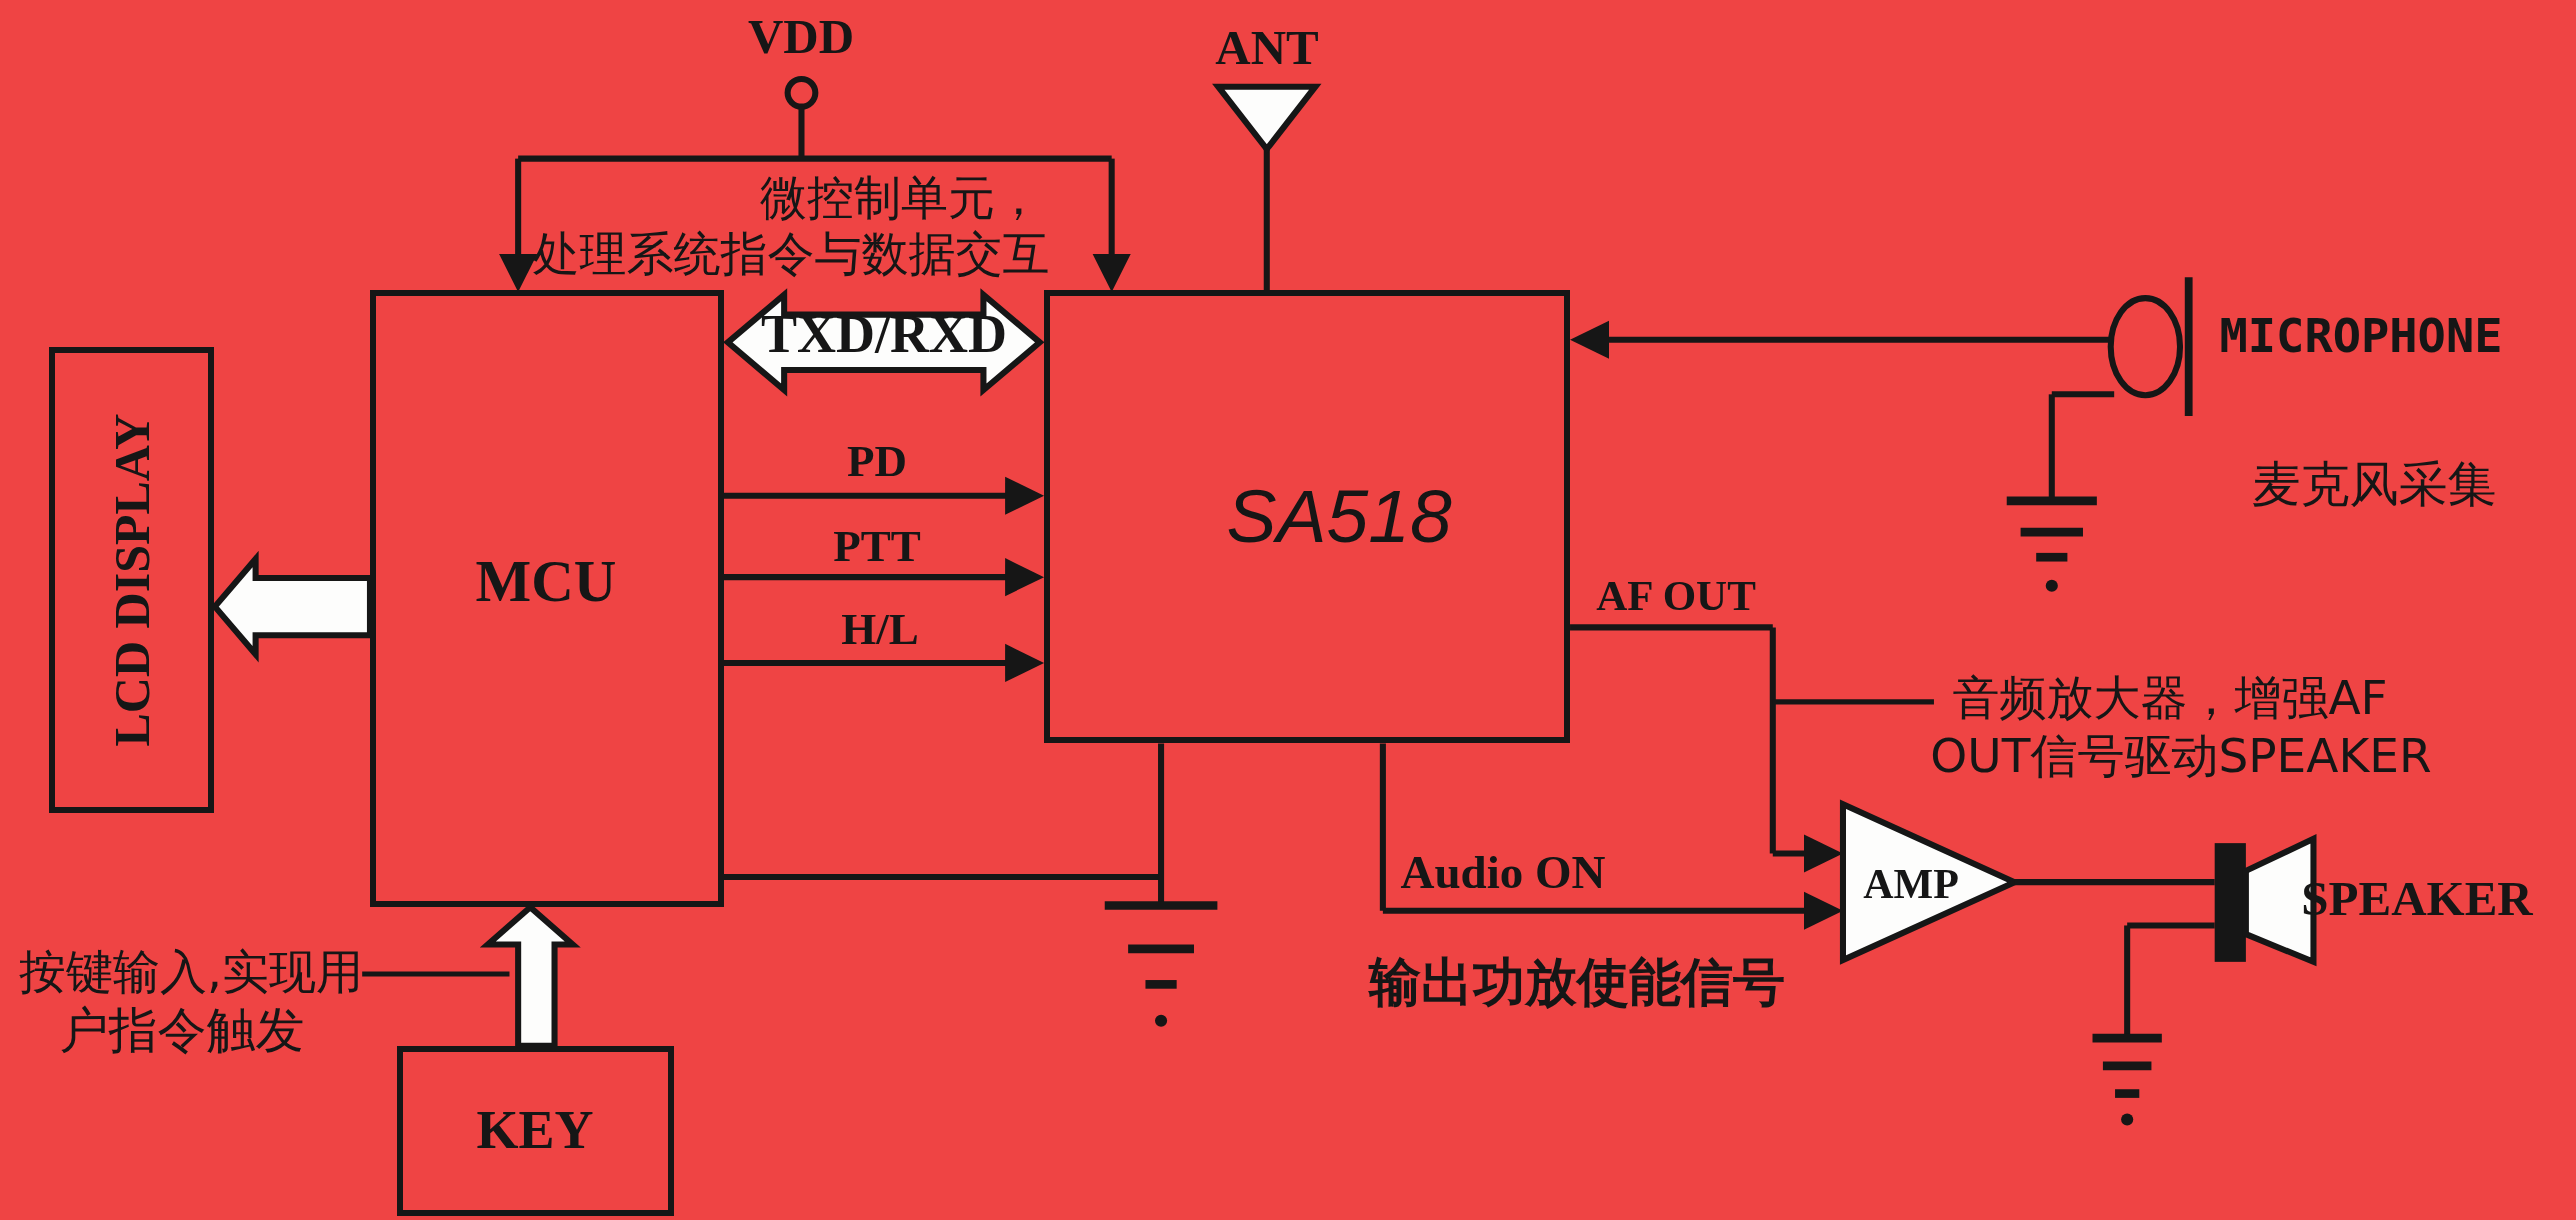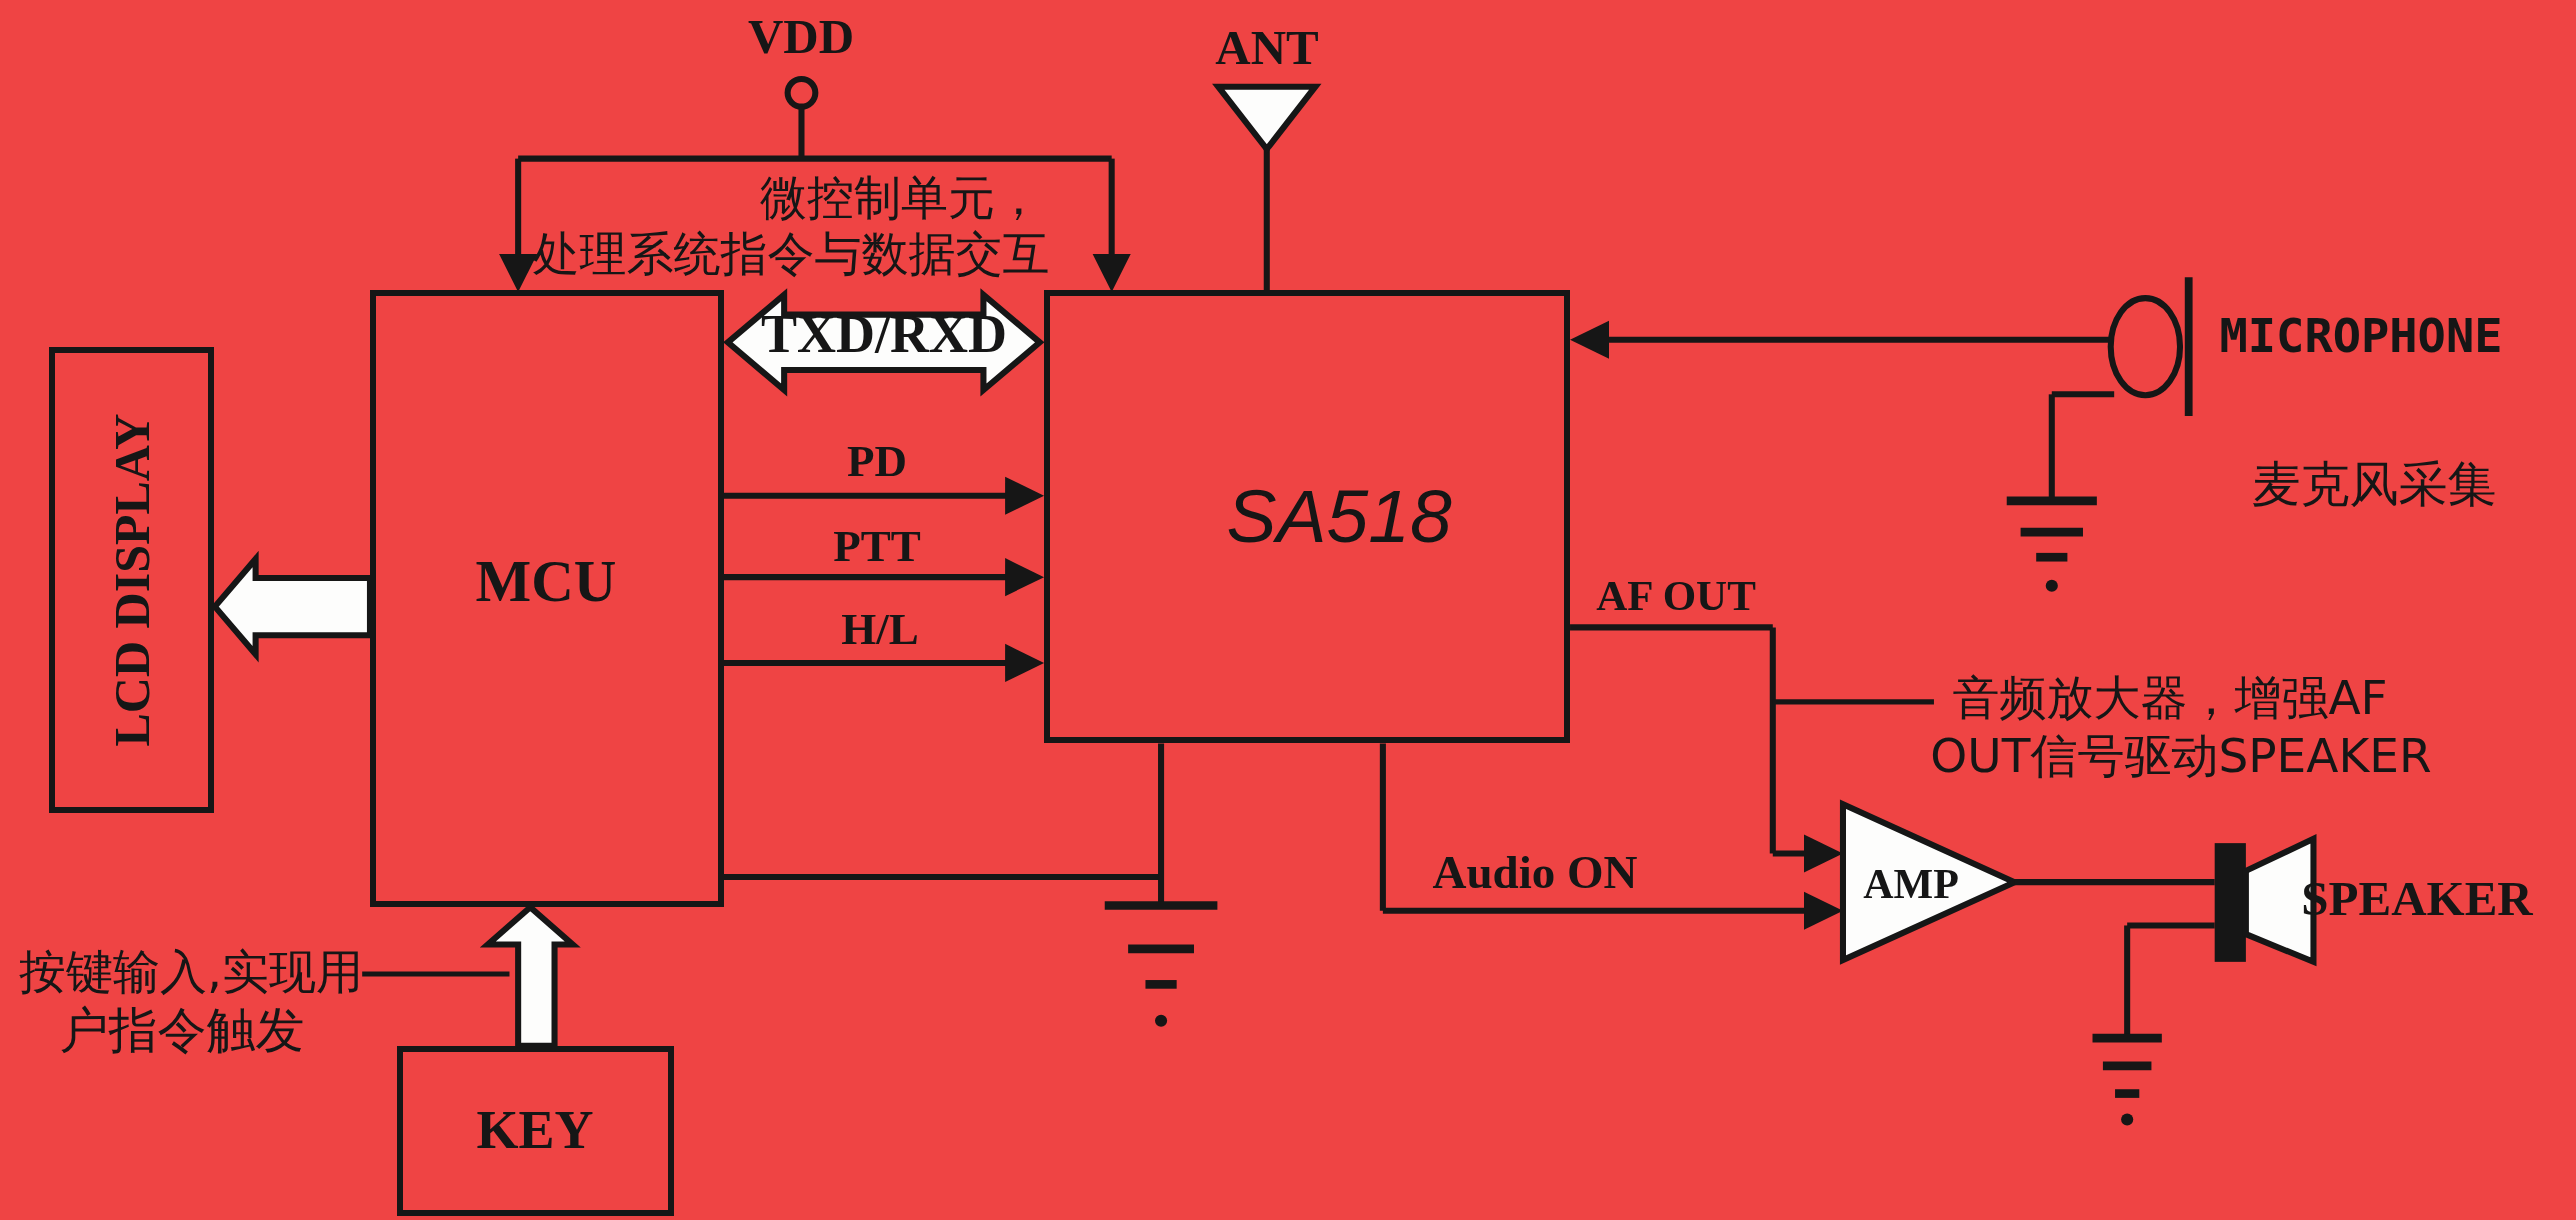--- a/index.html
+++ b/index.html
@@ -120,30 +120,31 @@
   <div class="lbl serif" style="left:877px;top:462px;font-size:45px;">PD</div>
   <div class="lbl serif" style="left:877px;top:547px;font-size:45px;">PTT</div>
   <div class="lbl serif" style="left:880px;top:630px;font-size:45px;">H/L</div>
 
   <div class="lbl serif vert" style="left:132px;top:580px;font-size:50px;">LCD DISPLAY</div>
   <div class="lbl serif" style="left:546px;top:582px;font-size:59px;">MCU</div>
   <div class="lbl ital" style="left:1307px;top:516px;font-size:75px;">SA518</div>
   <div class="lbl serif" style="left:535px;top:1130px;font-size:54px;">KEY</div>
 
   <div class="lbl serif" style="left:1676px;top:596px;font-size:43px;">AF OUT</div>
-  <div class="lbl serif" style="left:1503px;top:873px;font-size:47px;margin-left:32px;">Audio ON</div>
+  <div class="lbl serif" style="left:1503px;top:873px;font-size:47px;">Audio ON</div>
   <div class="lbl serif" style="left:1911px;top:884px;font-size:42px;">AMP</div>
 
   <div class="lbl mono" style="left:2361px;top:336px;font-size:47px;">MICROPHONE</div>
   <div class="lbl sans" style="left:2374px;top:449px;font-size:49px;margin-top:36px;">麦克风采集</div>
   <div class="lbl serif" style="left:2417px;top:899px;font-size:49px;">SPEAKER</div>
 
   <div class="lbl sans" style="left:2170px;top:698px;font-size:47px;">音频放大器，增强AF</div>
   <div class="lbl sans" style="left:2181px;top:756px;font-size:47px;">OUT信号驱动SPEAKER</div>
 
+  <div class="lbl sans" style="left:1577px;top:982px;font-size:52px;font-weight:bold;">输出功放使能信号</div>
 
   <div class="lbl sans" style="left:191px;top:972px;font-size:47px;">按键输入,实现用</div>
   <div class="lbl sans" style="left:182px;top:1031px;font-size:49px;">户指令触发</div>
 
   <svg width="2576" height="1221" viewBox="0 0 2973 1409" style="position:absolute;left:0;top:0;pointer-events:none;">
     <path d="M418 1124 H588" stroke="#161616" stroke-width="6" fill="none"></path>
   </svg>
 
 </div>
 

